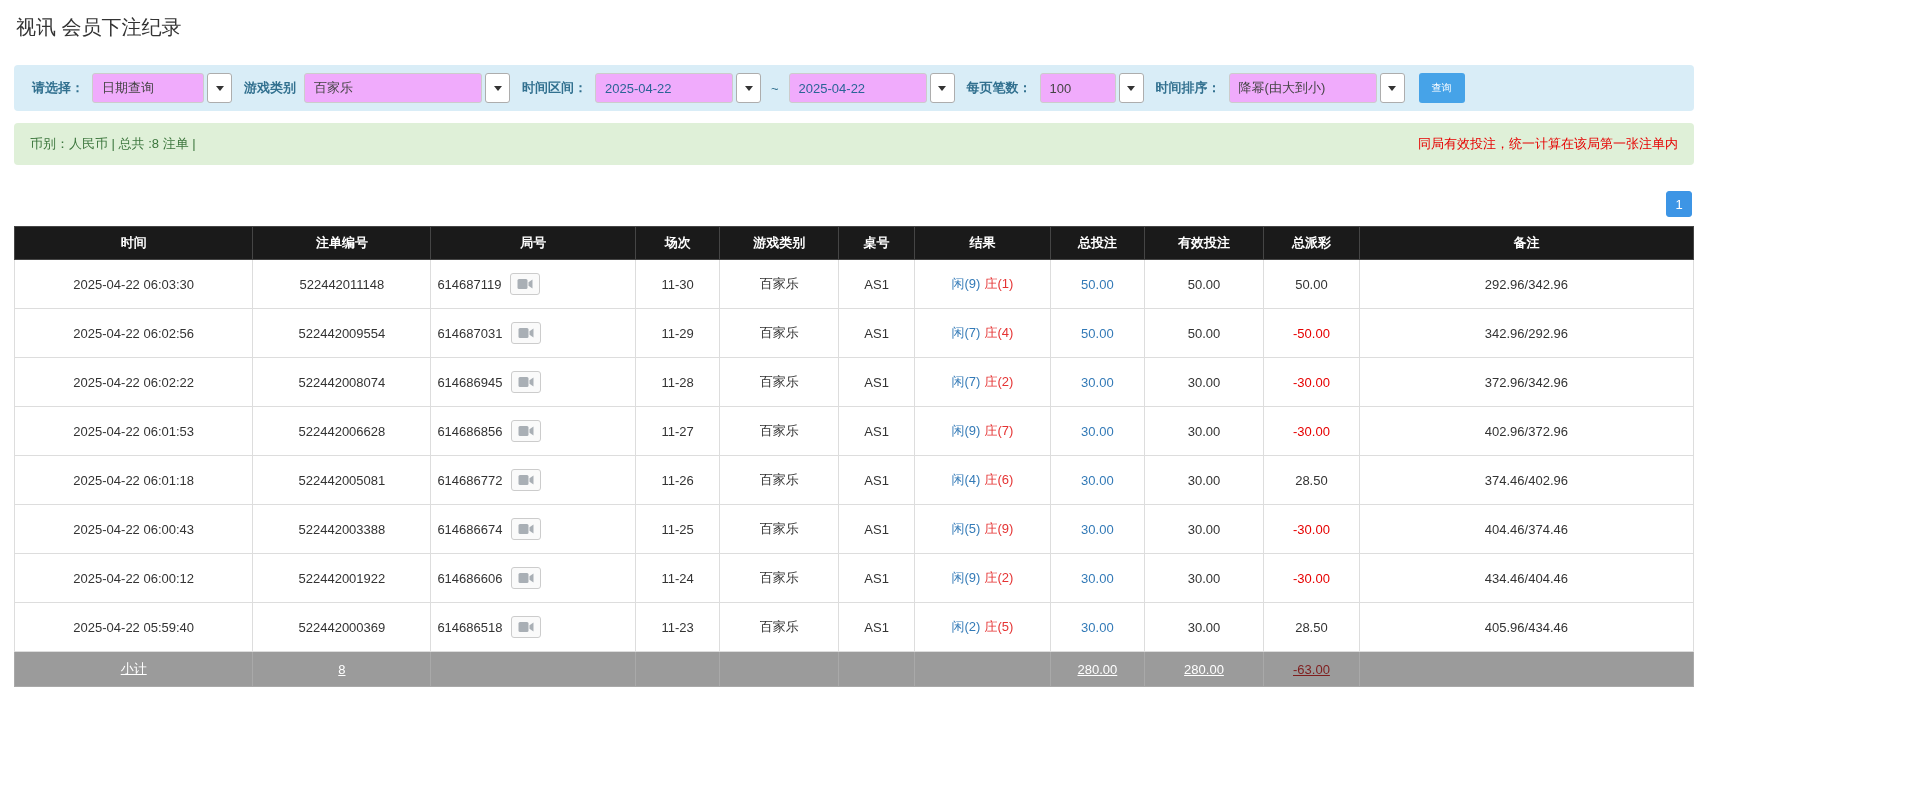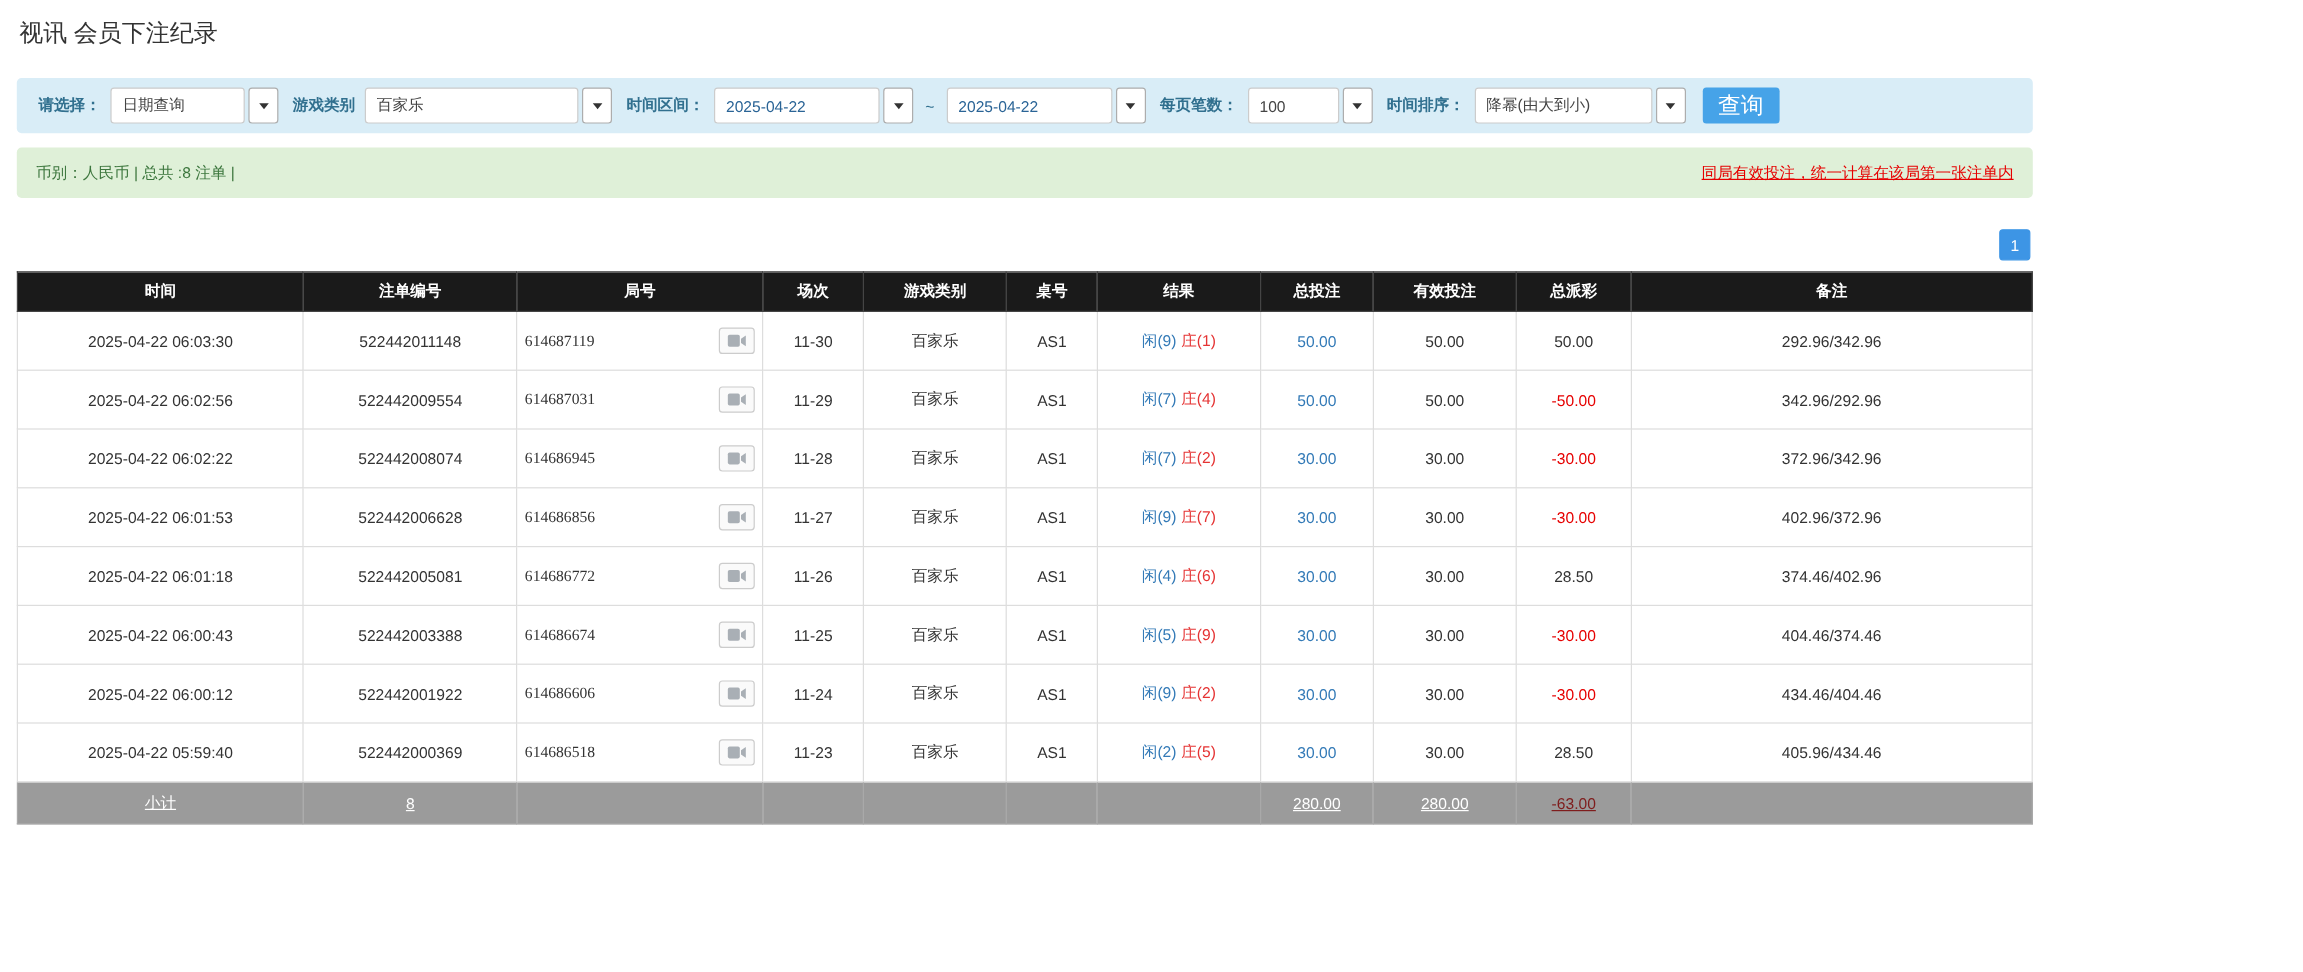--- a/index.html
+++ b/index.html
@@ -6,47 +6,47 @@
   html,body { margin:0; padding:0; background:#fff; }
   body { font-family:"Liberation Sans", sans-serif; color:#333; }
   .page { width:1708px; padding:8px 14px 30px; }
 
   .page-title { font-size:20px; font-weight:400; color:#333; margin:6px 0 14px 2px; }
 
   
   .filter-bar { background:#d9edf7; border-radius:4px; padding:8px 14px; display:flex; align-items:center; gap:8px;margin-top:24px; }
   .filter-label { color:#31708f; font-size:13px; font-weight:bold; white-space:nowrap; margin-left:4px; }
   .combo { display:flex; align-items:stretch; }
-  .combo-field { background:#ffffff; border:1px solid #ccc; border-radius:3px; padding:0 9px; font-size:13px; color:#444;
+  .combo-field { background:#f0abfc; border:1px solid #ccc; border-radius:3px; padding:0 9px; font-size:13px; color:#444;
                  height:30px; display:flex; align-items:center; cursor:pointer; }
   .combo-field.date { color:#2a6496; }
   .combo-btn { margin-left:3px; width:25px; height:30px; border:1px solid #adadad; background:#fff; border-radius:3px;
                display:flex; align-items:center; justify-content:center; cursor:pointer; padding:0; }
   .caret { width:0; height:0; border-left:4px solid transparent; border-right:4px solid transparent; border-top:5px solid #333; }
   .tilde { color:#31708f; font-size:13px; margin:0 2px; }
-  .search-btn { background:#46a3e8; color:#fff; border:none; border-radius:3px; font-size:19px; padding:0 13px;
+  .search-btn { background:#46a3e8; color:#fff; border:none; border-radius:3px; font-size:10px; padding:0 13px;
                 height:30px; cursor:pointer; margin-left:6px; }
 
   
   .summary-bar { margin-top:12px; background:#dff0d8; border-radius:4px; padding:12px 16px; display:flex;
                  justify-content:space-between; align-items:flex-start; font-size:13px;gap:13px; }
   .summary-left { color:#3c763d; }
-  .summary-right { color:#e60000;text-decoration:underline; }
+  .summary-right { color:#e60000; }
 
   
   .pagination { margin-top:26px; display:flex; justify-content:flex-end; padding-right:2px; }
   .page-btn { min-width:26px; height:26px; background:#3d95e5; border:1px solid #3d95e5; color:#fff; border-radius:3px;
               font-size:13px; cursor:pointer; }
 
   
   table { margin-top:9px; width:100%; border-collapse:collapse; font-size:13px; table-layout:fixed; }
   thead th { background:#1a1a1a; color:#fff; font-weight:bold; padding:7px 4px; border:1px solid #454545; text-align:center; }
   tbody td { border:1px solid #ddd; padding:13px 6px; text-align:center; color:#333; background:#fff;
              overflow:hidden; white-space:nowrap; }
-  .round-cell { display:flex; align-items:center; justify-content:space-between; gap:9px;font-family:Liberation Serif, serif; }
+  .round-cell { display:flex; align-items:center; justify-content:flex-start; gap:9px; }
   .video-btn { border:1px solid #ccc; background:#fafafa; border-radius:3px; padding:4px 6px; cursor:pointer;
                display:inline-flex; align-items:center; line-height:0; }
   .player { color:#337ab7; margin-right:4px; }
   .banker { color:#e53333; }
   .bet-link { color:#337ab7; cursor:pointer; }
   .neg { color:#e60000; }
   tfoot td { background:#9b9b9b; color:#fff; border:1px solid #a9a9a9; padding:8px 6px; text-align:center;text-decoration:underline; }
   tfoot td.neg { color:#7f1d1d; }
 </style>
 </head>

